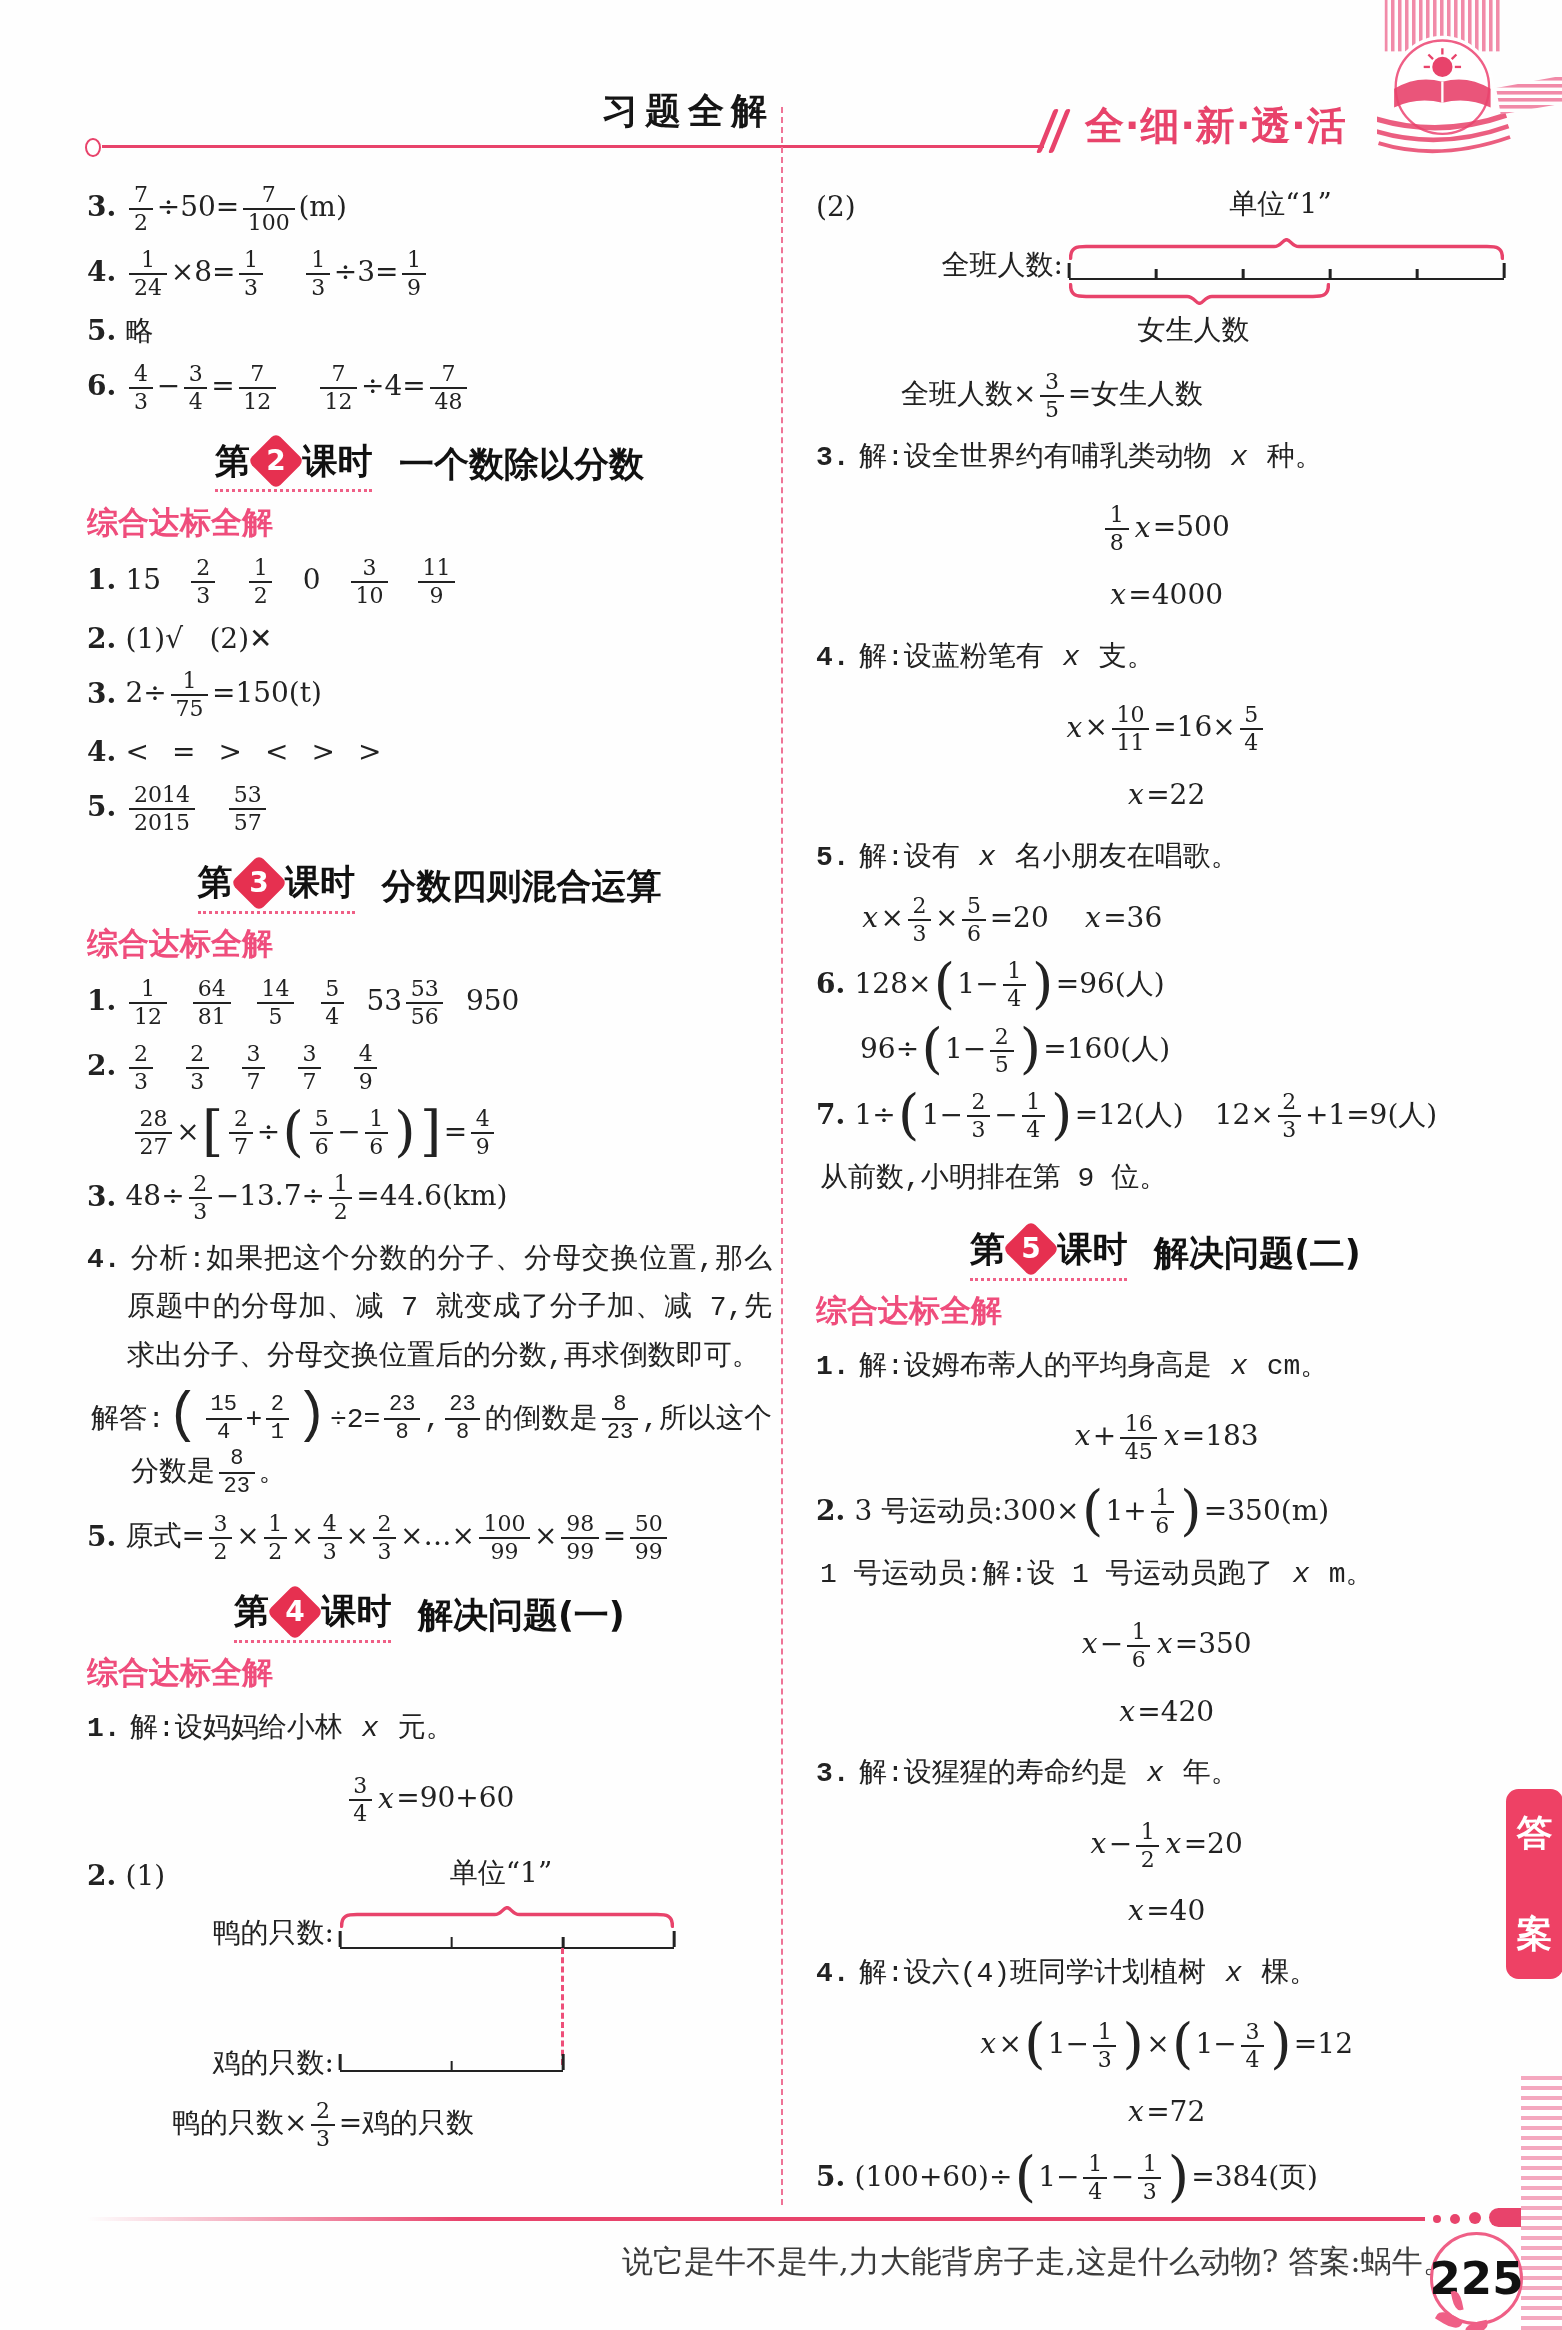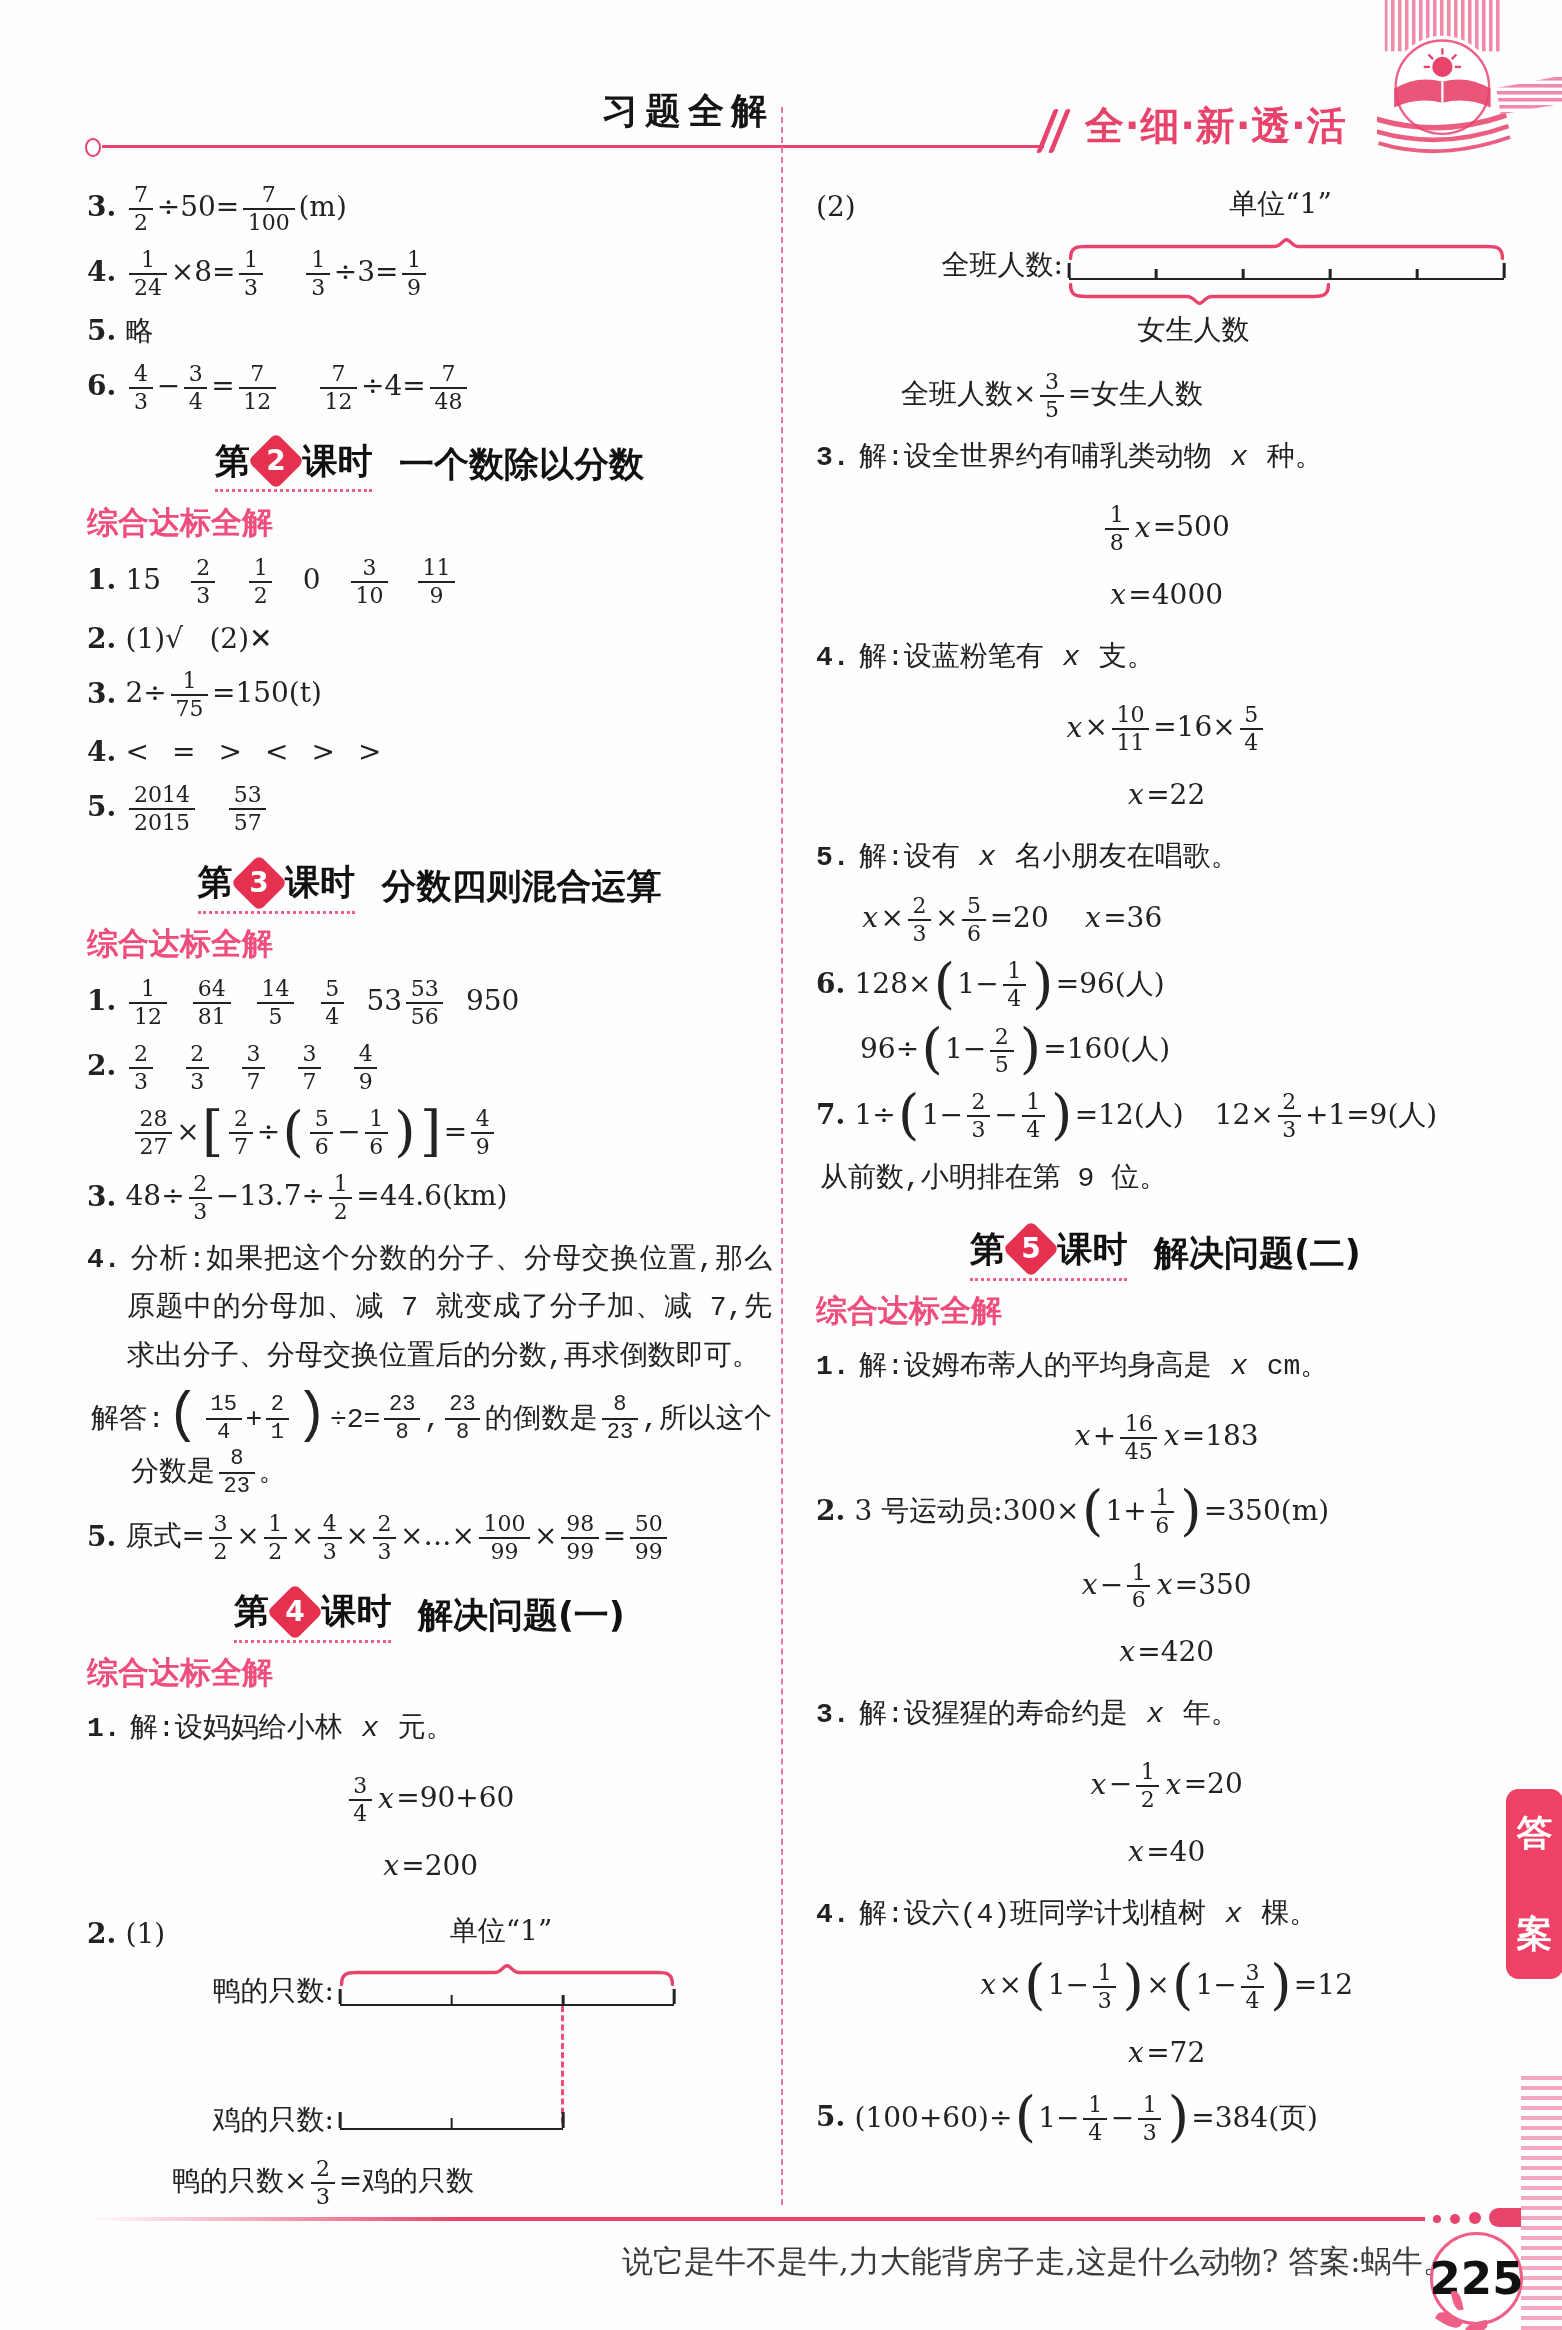--- a/index.html
+++ b/index.html
@@ -376,21 +376,20 @@
         </span>
         <span class="st-text">解决问题(一)</span>
       </div>
       <div class="badge">综合达标全解</div>
       <div class="para"><span class="num">1.</span><span class="txt">解:设妈妈给小林 </span><span class="var">x</span><span class="txt"> 元。</span></div>
       <div class="line center"><span class="frac">
           <span class="fn">3</span>
           <span class="fb"></span>
           <span class="fd">4</span>
         </span><span class="var">x</span><span class="txt">=90+60</span></div>
-      <div class="line center"><span class="var">x</span><span class="txt">=200</span></div>
       <div class="diagram">
         <span class="dprefix"><span class="num">2.</span><span class="txt">(1)</span></span>
         <div class="dbody">
           <div class="dtop" style="margin-left: 155px; width: 334px;">单位“1”</div>
           <div class="drow">
             <span class="dlabel" style="width: 155px;">鸭的只数:</span>
             <div class="dbar" style="width: 334px;">
               <i class="tick" style="left: 0%;"></i>
               <i class="tick small" style="left: 33.3333%;"></i>
               <i class="tick small" style="left: 66.6667%;"></i>
@@ -514,20 +513,21 @@
       <div class="line center"><span class="var">x</span><span class="txt">+</span><span class="frac">
           <span class="fn">16</span>
           <span class="fb"></span>
           <span class="fd">45</span>
         </span><span class="var">x</span><span class="txt">=183</span></div>
       <div class="line"><span class="num">2.</span><span class="txt">3 号运动员:300×</span><span class="big">(</span><span class="txt">1+</span><span class="frac">
           <span class="fn">1</span>
           <span class="fb"></span>
           <span class="fd">6</span>
         </span><span class="big">)</span><span class="txt">=350(m)</span></div>
+      <div class="para indent"><span class="txt">1 号运动员:解:设 1 号运动员跑了 </span><span class="var">x</span><span class="txt"> m。</span></div>
       <div class="line center"><span class="var">x</span><span class="txt">−</span><span class="frac">
           <span class="fn">1</span>
           <span class="fb"></span>
           <span class="fd">6</span>
         </span><span class="var">x</span><span class="txt">=350</span></div>
       <div class="line center"><span class="var">x</span><span class="txt">=420</span></div>
       <div class="para"><span class="num">3.</span><span class="txt">解:设猩猩的寿命约是 </span><span class="var">x</span><span class="txt"> 年。</span></div>
       <div class="line center"><span class="var">x</span><span class="txt">−</span><span class="frac">
           <span class="fn">1</span>
           <span class="fb"></span>

